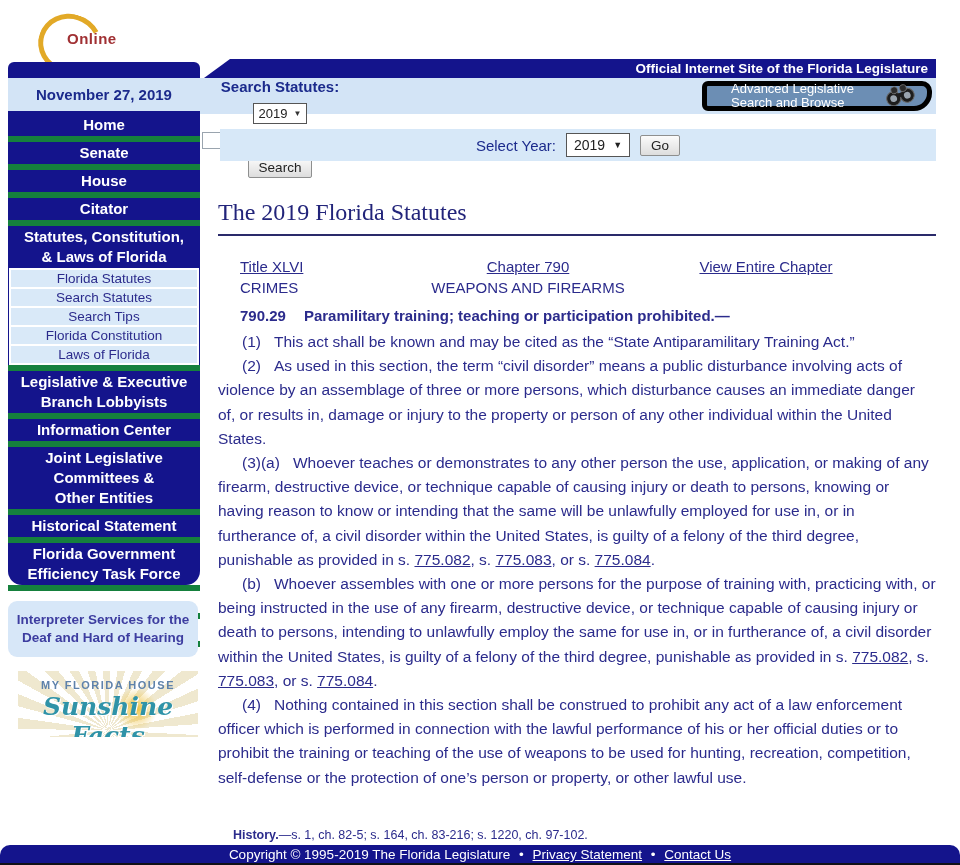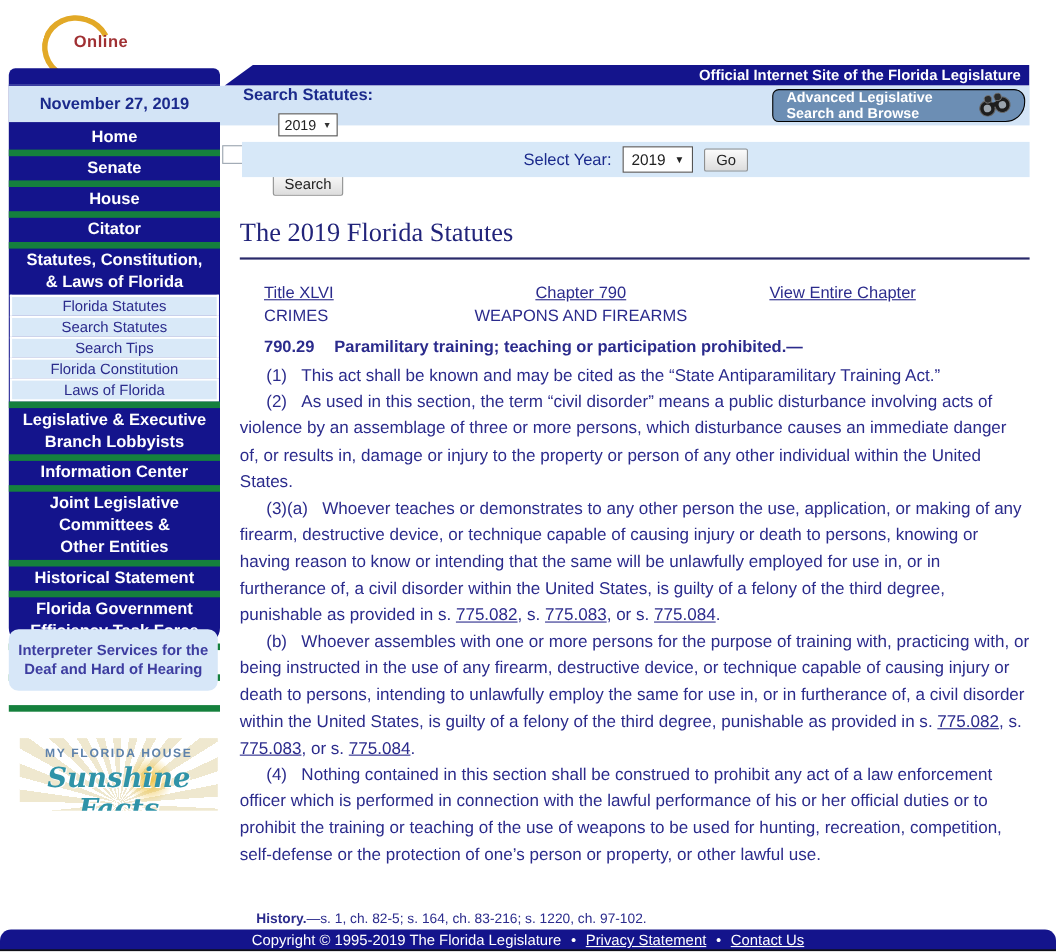--- a/index.html
+++ b/index.html
@@ -23,39 +23,39 @@
   .search-bar{position:absolute;left:200px;top:78px;width:736px;height:36px;background:#D3E4F6;}
   .search-inner{position:absolute;left:2px;top:0;height:36px;display:flex;align-items:center;gap:8px;flex-direction:column;}
   .search-label{color:#1B2A8C;font-weight:bold;font-size:15px;}
   .mini-select{display:inline-flex;align-items:center;gap:6px;background:#fff;border:1px solid #555;
                font-size:13px;color:#222;padding:2px 5px;height:17px;}
   .mini-select .caret{font-size:8px;color:#333;}
   .search-input{width:148px;height:19px;border:1px solid #9AA4AE;background:#fff;font-size:13px;padding:0 3px;}
   .gray-btn{background:linear-gradient(#fbfbfb,#dddddd);border:1px solid #8E8F8F;border-radius:2px;
             font-size:13.5px;color:#222;padding:2px 10px;font-family:inherit;}
   .adv-btn{position:absolute;right:4px;top:3px;width:230px;height:30px;background:#6C8EB4;
-           border:1px solid #000000;border-radius:6px 10px 18px 6px;color:#ffffff;font-weight:bold;
-           font-size:13px;line-height:14px;display:flex;align-items:center;box-sizing:border-box;padding-left:12px;}
+           border:5px solid #000000;border-radius:6px 10px 18px 6px;color:#ffffff;font-weight:normal;
+           font-size:13px;line-height:14px;display:flex;align-items:center;box-sizing:border-box;padding-left:24px;}
   .adv-txt{flex:1;}
   .adv-icon{margin-right:10px;}
 
   
   .left-col{position:absolute;left:8px;top:62px;width:192px;height:523px;background:#14148C;
             border-radius:6px 6px 14px 14px;box-sizing:border-box;}
   .date-bar{margin:15px 0 3px 0;background:#D3E4F6;border-top:1px solid #14148C;height:33px;
             color:#1B2A8C;font-weight:bold;font-size:15px;text-align:center;line-height:33px;}
   .side-item{color:#ffffff;font-weight:bold;font-size:15px;text-align:center;line-height:20px;
              padding:1px 2px;border-top:6px solid #15803d;white-space:pre-line;cursor:pointer;}
   .side-item.first{border-top:none;}
   .side-sub{background:#D9E9F8;color:#2B2B8C;font-weight:normal;font-size:13.5px;text-align:center;
             line-height:15px;padding:1px 2px;border:2px solid #ffffff;border-bottom:none;margin:0 1px;
             white-space:pre-line;cursor:pointer;}
   .side-sub.last{border-bottom:2px solid #ffffff;}
 
-  .interpreter{position:absolute;left:8px;top:572px;width:190px;height:56px;background:#D7E7F8;
+  .interpreter{position:absolute;left:8px;top:601px;width:190px;height:56px;background:#D7E7F8;
                border-radius:9px;color:#3D3DA0;font-weight:bold;font-size:13.5px;text-align:center;
                display:flex;align-items:center;justify-content:center;white-space:pre-line;line-height:18px;}
   .facts{position:absolute;left:18px;top:671px;width:180px;height:66px;overflow:hidden;
          background:repeating-conic-gradient(from 250deg at 50% 90%, #ffffff 0deg 7deg, #EFE8CF 7deg 14deg);
          text-align:center;}
   .facts-glow{position:absolute;left:95px;top:18px;width:46px;height:40px;
               background:radial-gradient(circle,rgba(238,192,60,0.95) 0%,rgba(238,192,60,0.0) 70%);border-radius:50%;}
   .facts-house{position:relative;margin-top:8px;color:#5E82AB;font-weight:bold;font-size:11px;letter-spacing:1.5px;}
   .facts-script{position:relative;color:#2F93A8;font-family:"DejaVu Serif","Liberation Serif",serif;
                 font-style:italic;font-weight:bold;font-size:25px;margin-top:1px;

